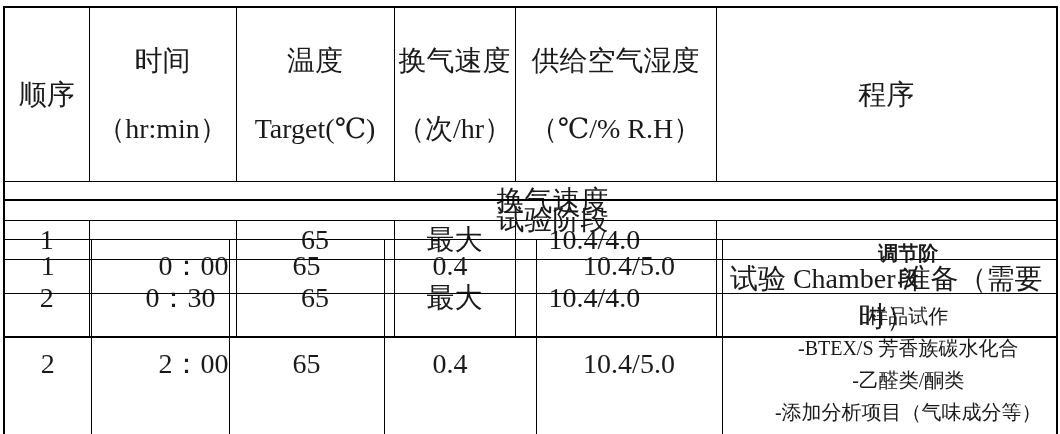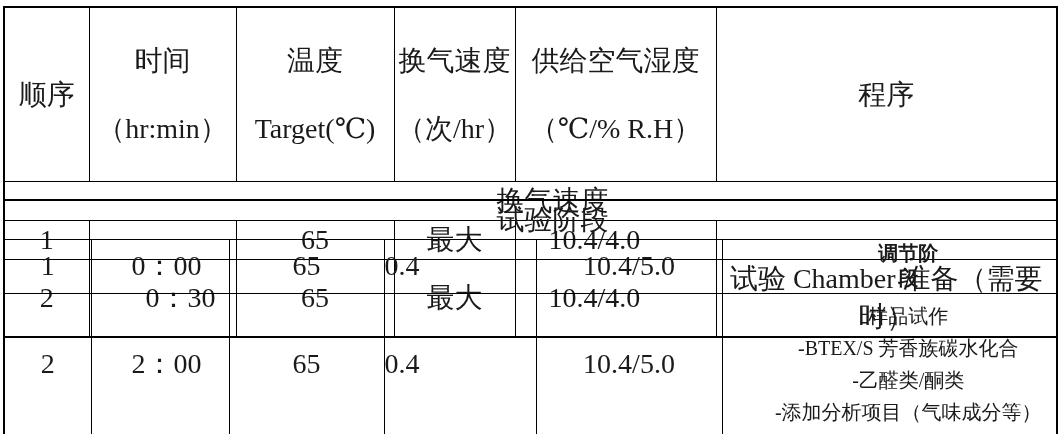--- a/index.html
+++ b/index.html
@@ -44,22 +44,22 @@
     padding-left: 44px;   
   }
   .tbl-test .band-cell { height: 31px; margin-left: 8px; }
   
   .tbl-prep .data-row td { height: 37px; }
   .row-adjust td { height: 53px; }
   .row-sample td { height: 141px; }
   
   .tbl-prep .c-time { padding-left: 36px; }
   .tbl-prep .c-hum  { text-align: left; padding-left: 33px; }
-  .tbl-test .c-time { text-align: center; padding-left: 13px; }
-  .tbl-test .c-rate { text-align: left; padding-right: 20px; }
+  .tbl-test .c-time { text-align: right; padding-left: 13px; }
+  .tbl-test .c-rate { text-align: center; padding-right: 20px; }
   .tbl-test .c-prog { padding-left: 38px; font-size: 20px; }
   .row-adjust .c-prog { line-height: 25px; font-weight: bold; }
   .row-sample .c-prog { line-height: 32px; }
 </style>
 </head>
 <body>
 
 <div class="page">
 
   <div class="tbl tbl-prep">

